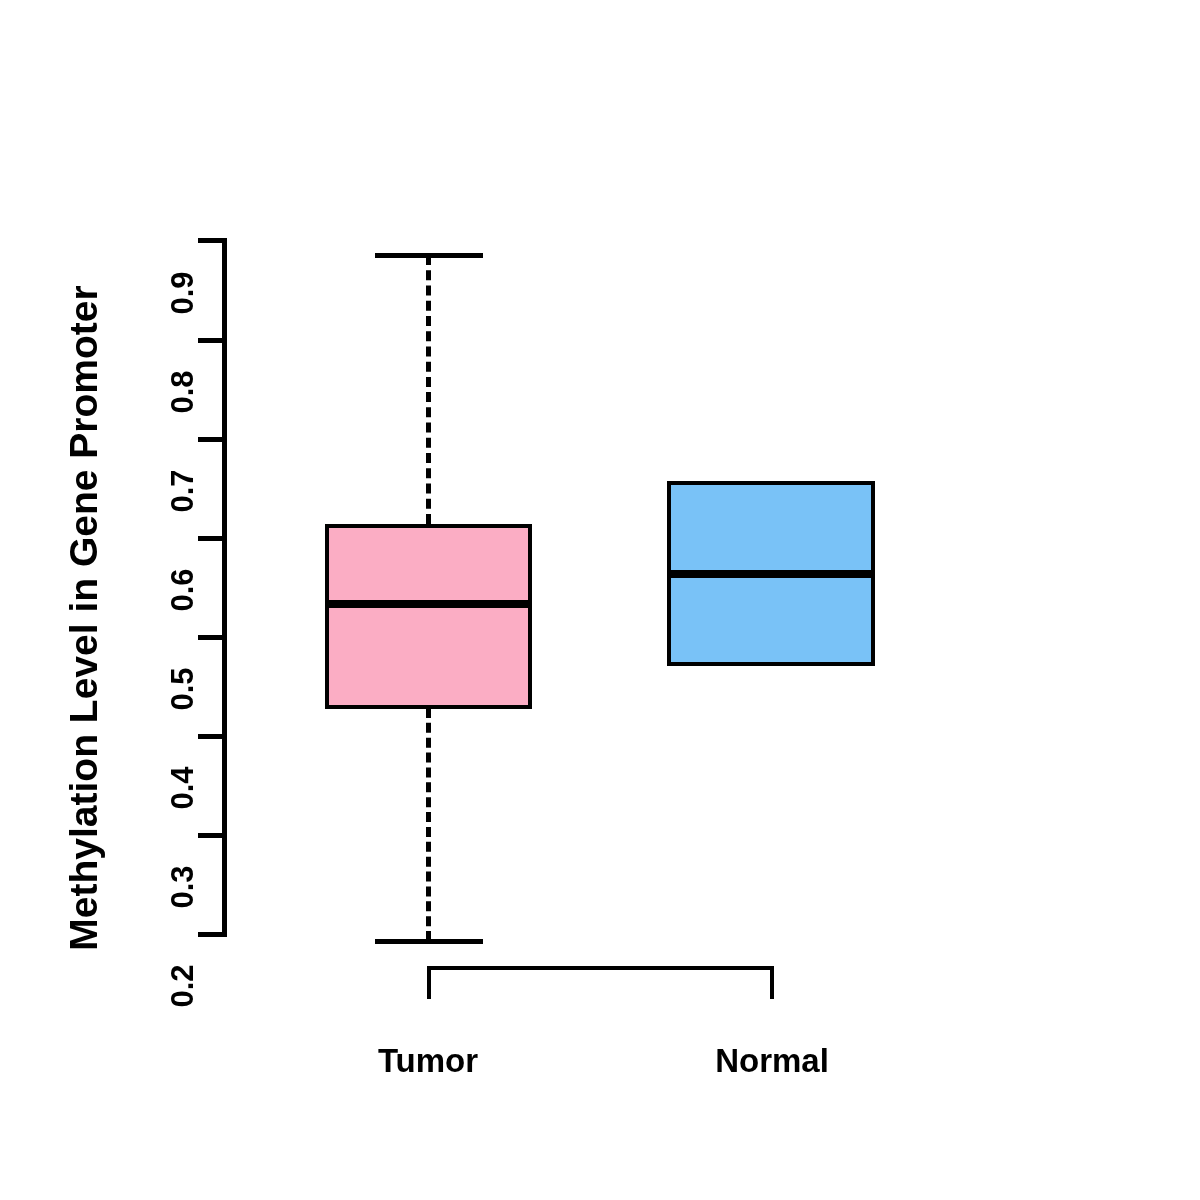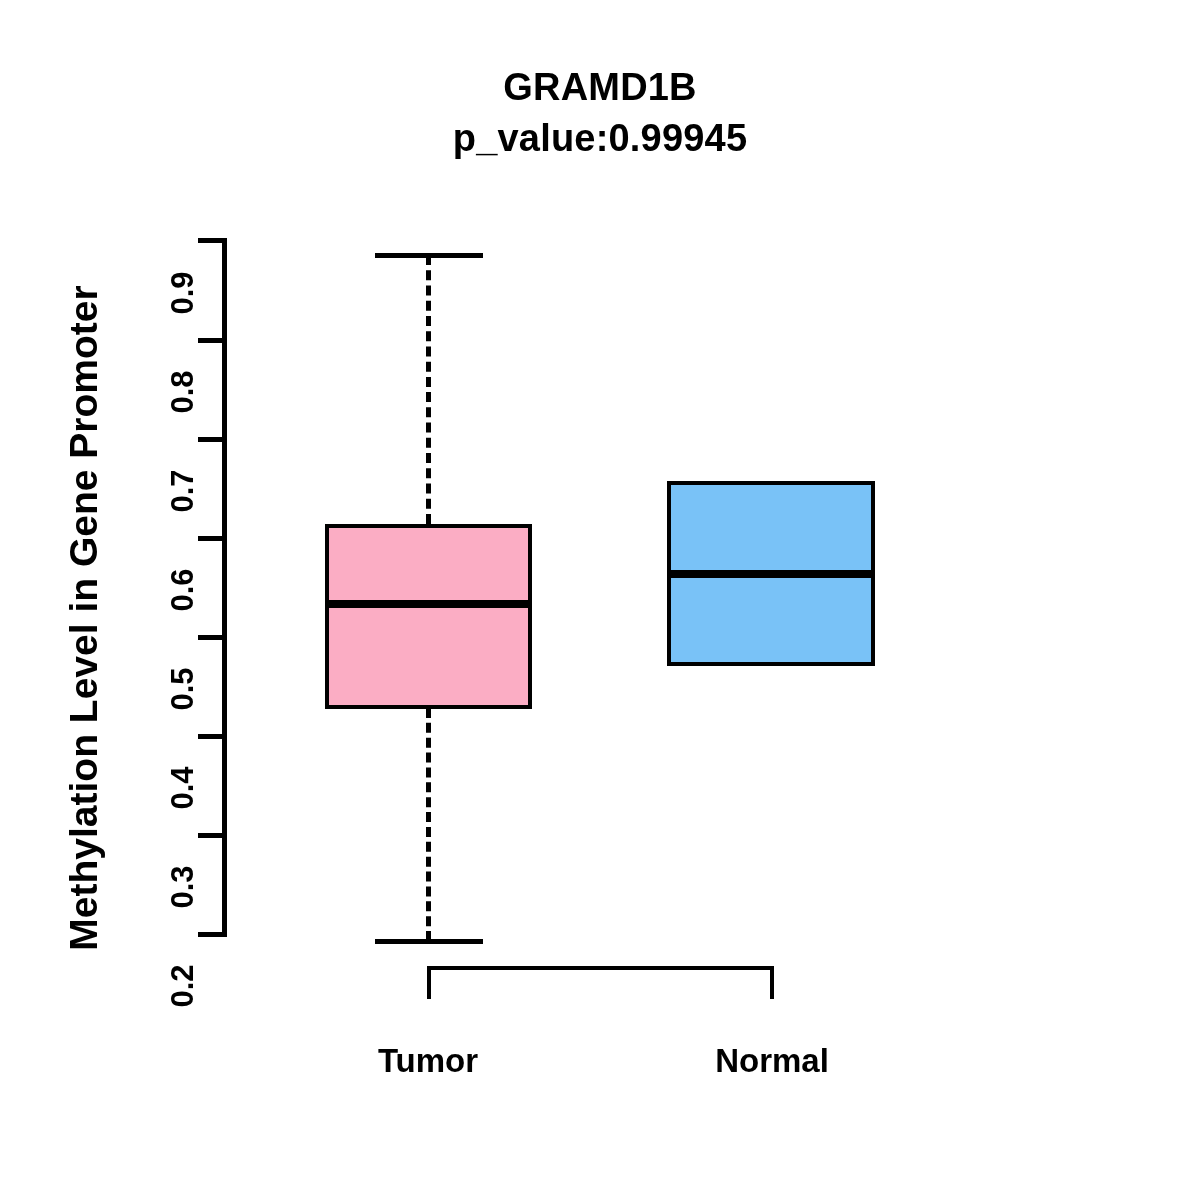--- a/index.html
+++ b/index.html
@@ -130,24 +130,20 @@
     text-align: center;
     white-space: nowrap;
     pointer-events: none;
   }
 </style>
 </head>
 <body>
 
 <div id="plot-root">
 
-  <div class="title-block">
-    <div class="chart-title">GRAMD1B</div>
-    <div class="chart-subtitle">p_value:0.99945</div>
-  </div>
 
   <div class="ylabel-wrap">
     <span class="ylabel-text">Methylation Level in Gene Promoter</span>
   </div>
 
   <div class="axis-line" style="left:222px; top:238px; width:5px; height:699px;"></div>
 
   <div class="tick-mark" style="left:198px; top:932px;"></div>
   <div class="tick-mark" style="left:198px; top:833px;"></div>
   <div class="tick-mark" style="left:198px; top:734px;"></div>

